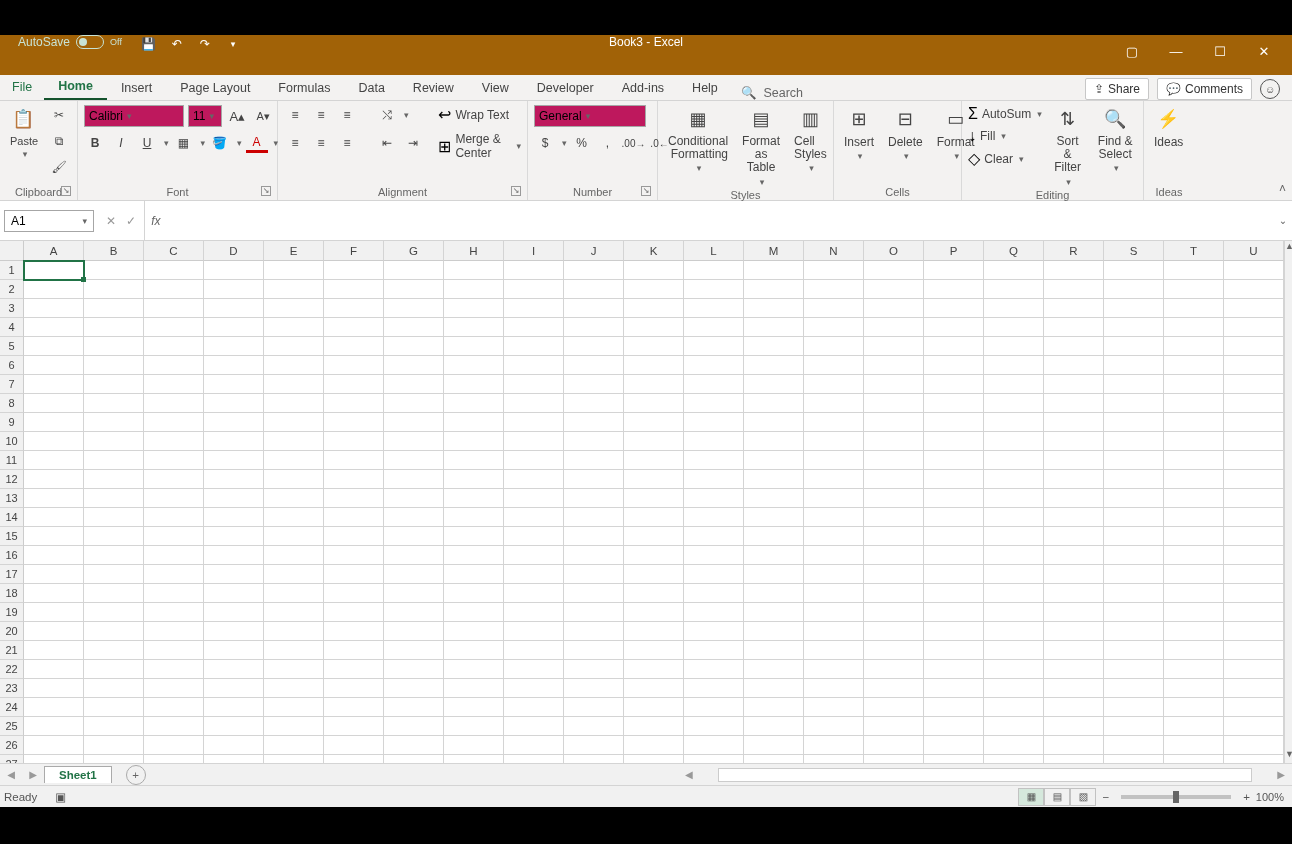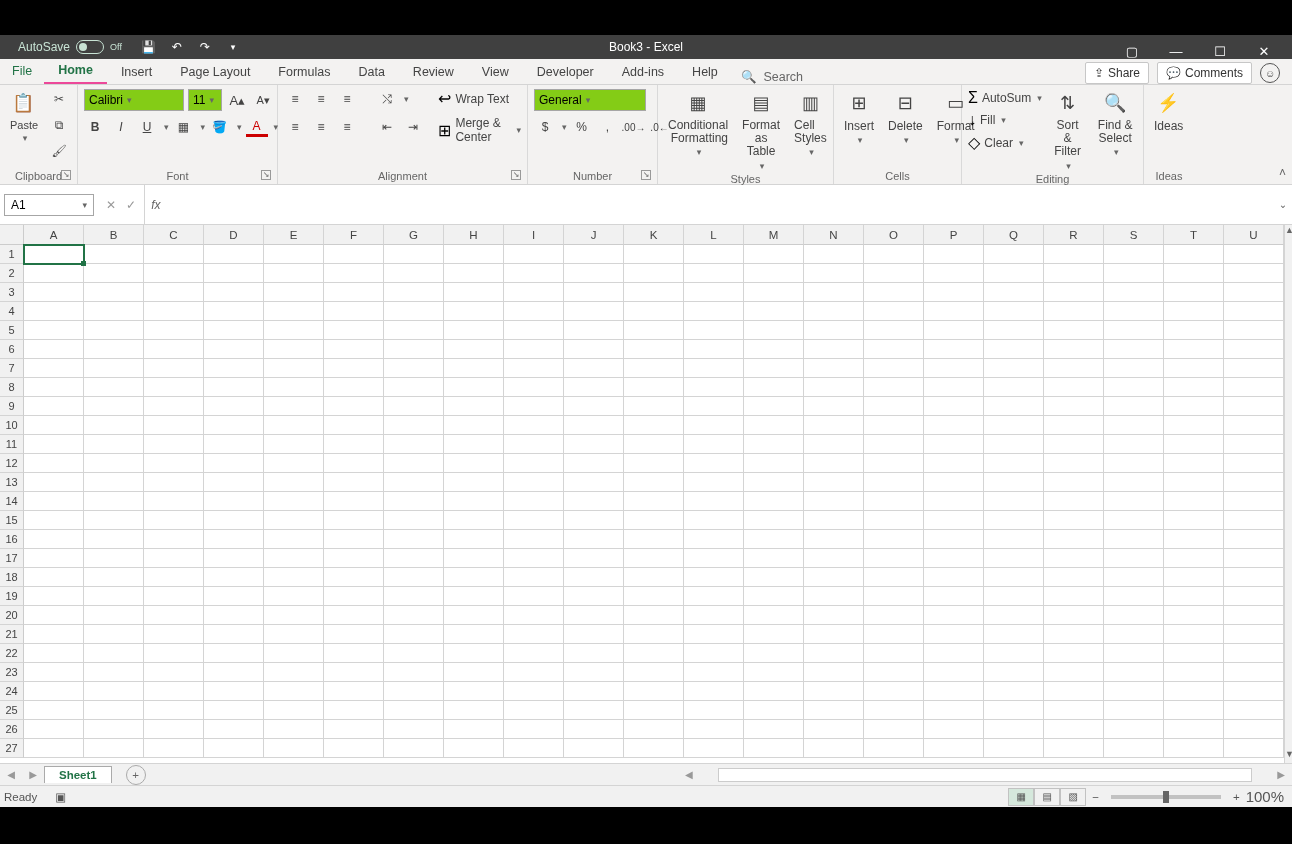--- a/index.html
+++ b/index.html
@@ -1,49 +1,49 @@
 <!DOCTYPE html>
 <html><head>
 <meta charset="utf-8">
 <style>
 * { box-sizing: border-box; margin: 0; padding: 0; font-family: "Segoe UI", Arial, sans-serif; }
 body { width: 1292px; height: 844px; background: #000; overflow: hidden; position: relative; }
 .app { position: absolute; top: 35px; left: 0; width: 1292px; height: 772px; background: #fff; display:flex; flex-direction:column;}
 
-.titlebar { height: 24px; background: #404040; color:#fff; display:flex; align-items:center; font-size:12px; position:relative;}
+.titlebar { height: 40px; background: #a16207; color:#fff; display:flex; align-items:flex-start; font-size:12px; position:relative;}
 .titlebar .autosave { display:flex; align-items:center; gap:6px; margin-left:18px; color:#c8e3d4;}
 .autosave-toggle { width:28px; height:14px; border:1px solid #c8e3d4; border-radius:7px; position:relative;}
 .autosave-toggle::before{ content:""; position:absolute; width:8px;height:8px;border-radius:50%; background:#c8e3d4; top:2px; left:2px;}
 .qat { display:flex; align-items:center; gap:10px; margin-left:18px;}
 .qat-item { width:18px; height:18px; display:flex; align-items:center; justify-content:center; color:#fff;}
 .title-center{ position:absolute; left:50%; transform:translateX(-50%); color:#fff; font-size:12px;}
 .winctrls { position:absolute; right:6px; top:0; display:flex; gap:0;}
 .winctrl { width:44px; height:32px; display:flex; align-items:center; justify-content:center; color:#fff; font-size:13px;}
 
 .tabstrip { height:26px; background:#f3f2f1; border-bottom:1px solid #d4d4d4; display:flex; align-items:flex-end; font-size:12.5px;}
 .filebtn { padding:4px 12px 6px; color:#217346; }
 .tab { padding:4px 14px 5px; color:#444; cursor:pointer;}
-.tab.active { color:#217346; border-bottom:2px solid #ec4899; font-weight:600;}
+.tab.active { color:#217346; border-bottom:2px solid #14532d; font-weight:600;}
 .search { display:flex; align-items:center; gap:6px; padding:0 10px; color:#666;}
 .rightbtns { margin-left:auto; display:flex; align-items:center; gap:8px; padding-right:12px;}
 .sharebtn, .commentsbtn { border:1px solid #c7c7c7; border-radius:2px; padding:3px 8px; font-size:12px; color:#333; display:flex; align-items:center; gap:4px; background:#fff;}
 .smile { width:20px;height:20px; border:1.2px solid #555; border-radius:50%; display:flex; align-items:center; justify-content:center; font-size:10px; color:#555;}
 
 .ribbon { height:100px; background:#f3f2f1; border-bottom:1px solid #d4d4d4; display:flex; position:relative;}
 .group { border-right:1px solid #d9d9d9; display:flex; flex-direction:column; padding:4px 6px 2px; }
 .group-body { flex:1; display:flex; align-items:flex-start; gap:6px;}
 .group-label { font-size:11px; color:#666; text-align:center; padding-top:2px; position:relative;}
 .group-label .launcher { position:absolute; right:0; top:2px; width:10px;height:10px; border:1px solid #999; font-size:8px; line-height:8px; text-align:center; color:#666;}
 
 .bigbtn { display:flex; flex-direction:column; align-items:center; gap:2px; font-size:11px; color:#444; padding:0 4px;}
 .bigbtn .ic { width:28px;height:28px; display:flex; align-items:center; justify-content:center; font-size:18px;}
 .smbtn{ width:22px; height:20px; display:flex; align-items:center; justify-content:center; font-size:12px; color:#444;}
 .row{ display:flex; align-items:center; gap:4px;}
 .col { display:flex; flex-direction:column; gap:4px;}
-.fontbox, .sizebox, .numbox { border:1px solid #a6a6a6; background:#84cc16; font-size:12px; height:22px; display:flex; align-items:center; padding:0 4px;}
+.fontbox, .sizebox, .numbox { border:1px solid #a6a6a6; background:#be185d; font-size:12px; height:22px; display:flex; align-items:center; padding:0 4px;}
 .fontbox{ width:100px;} .sizebox{width:34px;} .numbox{width:112px;}
 .dd::after{content:"▾"; margin-left:4px; font-size:9px; color:#666;}
 .lab { font-size:12px; color:#444;}
 .chev { font-size:9px; color:#666; margin-left:2px;}
 
 .formrow { height:40px; border-bottom:1px solid #d4d4d4; display:flex; align-items:center; background:#fff;}
 .namebox { width:90px; height:22px; border:1px solid #a6a6a6; margin:0 4px; font-size:12px; display:flex; align-items:center; padding:0 6px; justify-content:space-between;}
 .fx-btns{ display:flex; align-items:center; gap:10px; padding:0 8px; color:#999; font-size:12px; border-right:1px solid #d4d4d4; height:100%;}
 .fx-label{ font-style:italic; font-size:12px; color:#666; padding:0 6px;}
 .fbar{ flex:1; height:22px; font-size:12px; padding:0 4px;}
@@ -69,21 +69,21 @@
 .addsheet{ width:20px;height:20px; border:1px solid #aaa; border-radius:50%; margin-left:14px; display:flex; align-items:center; justify-content:center; color:#666;}
 .hscroll{ flex:1; height:14px; background:#fff; border:1px solid #ccc; margin:0 18px;}
 
 .statusbar{ height:22px; background:#f1f1f1; border-top:1px solid #d4d4d4; display:flex; align-items:center; font-size:11.5px; color:#555;}
 .statusbar .ready{ margin-left:4px;}
 .viewbtns{ margin-left:auto; display:flex; align-items:center; gap:0; padding-right:8px;}
 .vb{ width:26px;height:18px; border:1px solid #c2c2c2; display:flex; align-items:center; justify-content:center; font-size:10px;}
 .vb.active{ background:#d5e8dc;}
 .zoomslider{ width:110px; height:4px; background:#c2c2c2; margin:0 6px; position:relative;}
 .zoomslider .thumb{ position:absolute; width:6px; height:12px; background:#666; top:-4px; left:52px;}
-.zoompct{ font-size:15px; }
+.zoompct{ font-size:11px; }
 .collapse{ position:absolute; right:6px; bottom:4px; font-size:12px; color:#666;}
 </style>
 </head>
 <body>
 
 <div class="app">
 
   <div class="titlebar">
     <div class="autosave">
       <span>AutoSave</span>

